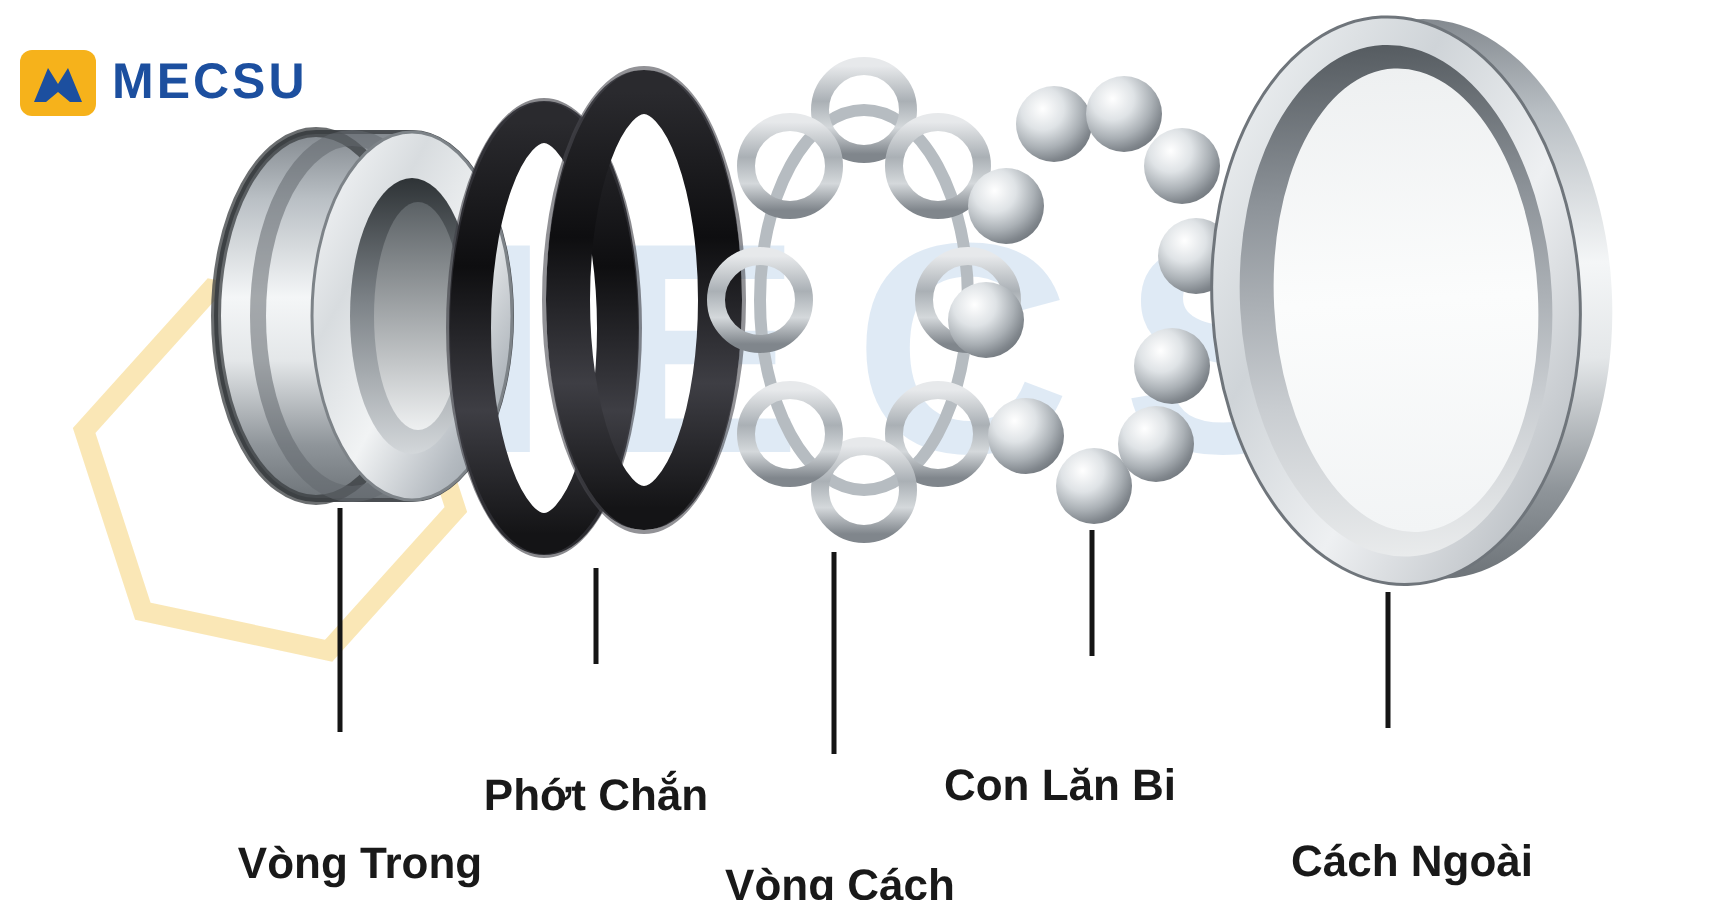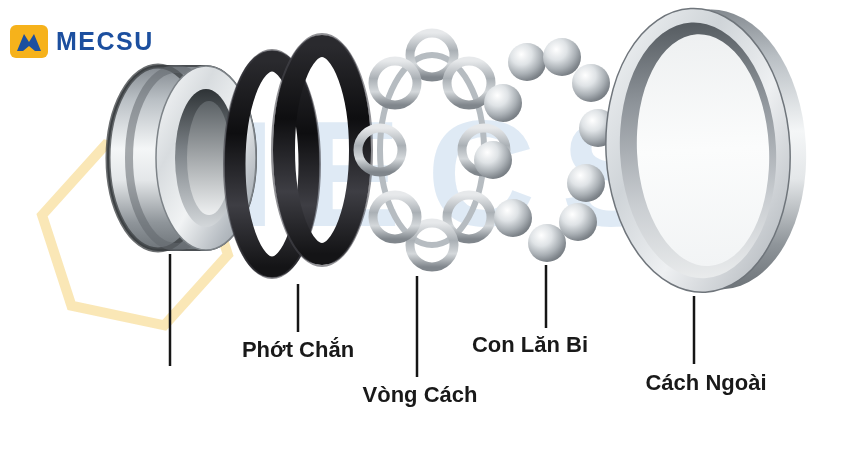--- a/index.html
+++ b/index.html
@@ -19,20 +19,21 @@
   .logo-mark{width:38px;height:33px;background:#f6b21b;border-radius:6px;
     display:flex;align-items:center;justify-content:center;}
   .logo-text{font-size:25px;font-weight:800;color:#1c4f9f;letter-spacing:1.5px;}
   
   .art{position:absolute;inset:0;z-index:1;}
   
   .part-label{
     position:absolute;transform:translateX(-50%);z-index:2;
     font-size:22px;font-weight:700;color:#191919;white-space:nowrap;text-align:center;
     line-height:1.25;
+    margin-top:48px;
   }
   .lbl-inner{left:180px;top:370px;}
   .lbl-seal{left:298px;top:336px;}
   .lbl-cage{left:420px;top:381px;}
   .lbl-balls{left:530px;top:331px;}
   .lbl-outer{left:706px;top:369px;}
 </style>
 </head>
 <body>
 
@@ -173,20 +174,21 @@
 
     <g stroke="#151515" stroke-width="2.5">
       <line x1="170" y1="254" x2="170" y2="366"></line>
       <line x1="298" y1="284" x2="298" y2="332"></line>
       <line x1="417" y1="276" x2="417" y2="377"></line>
       <line x1="546" y1="265" x2="546" y2="328"></line>
       <line x1="694" y1="296" x2="694" y2="364"></line>
     </g>
   </svg>
 
+  <div class="part-label lbl-inner">Vòng Trong</div>
   <div class="part-label lbl-seal">Phớt Chắn</div>
   <div class="part-label lbl-cage">
     <div>Vòng Cách</div>
   </div>
   <div class="part-label lbl-balls">Con Lăn Bi</div>
   <div class="part-label lbl-outer">Cách Ngoài</div>
 
 </div>
 
 </body></html>

